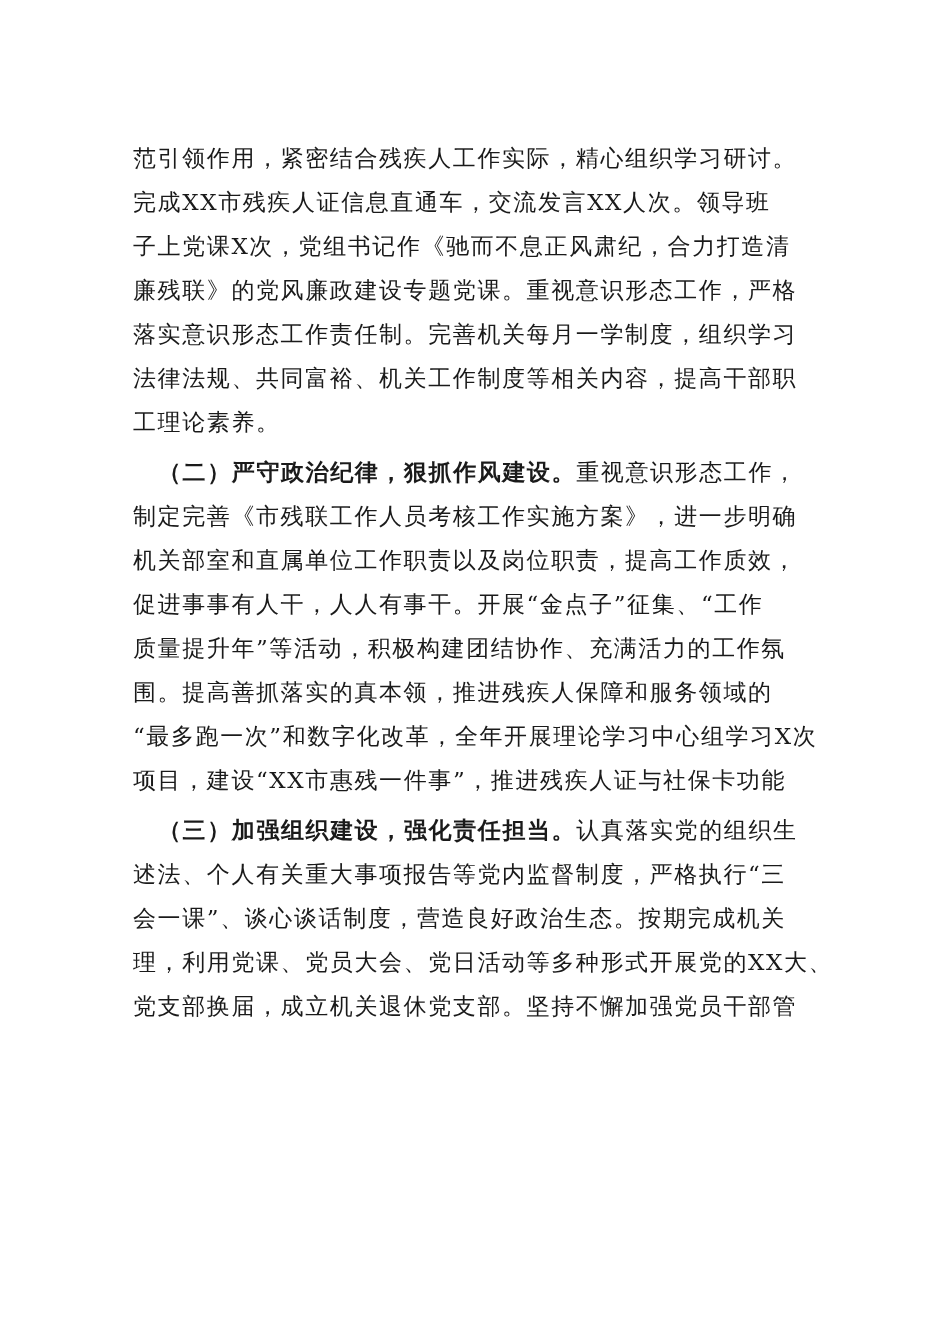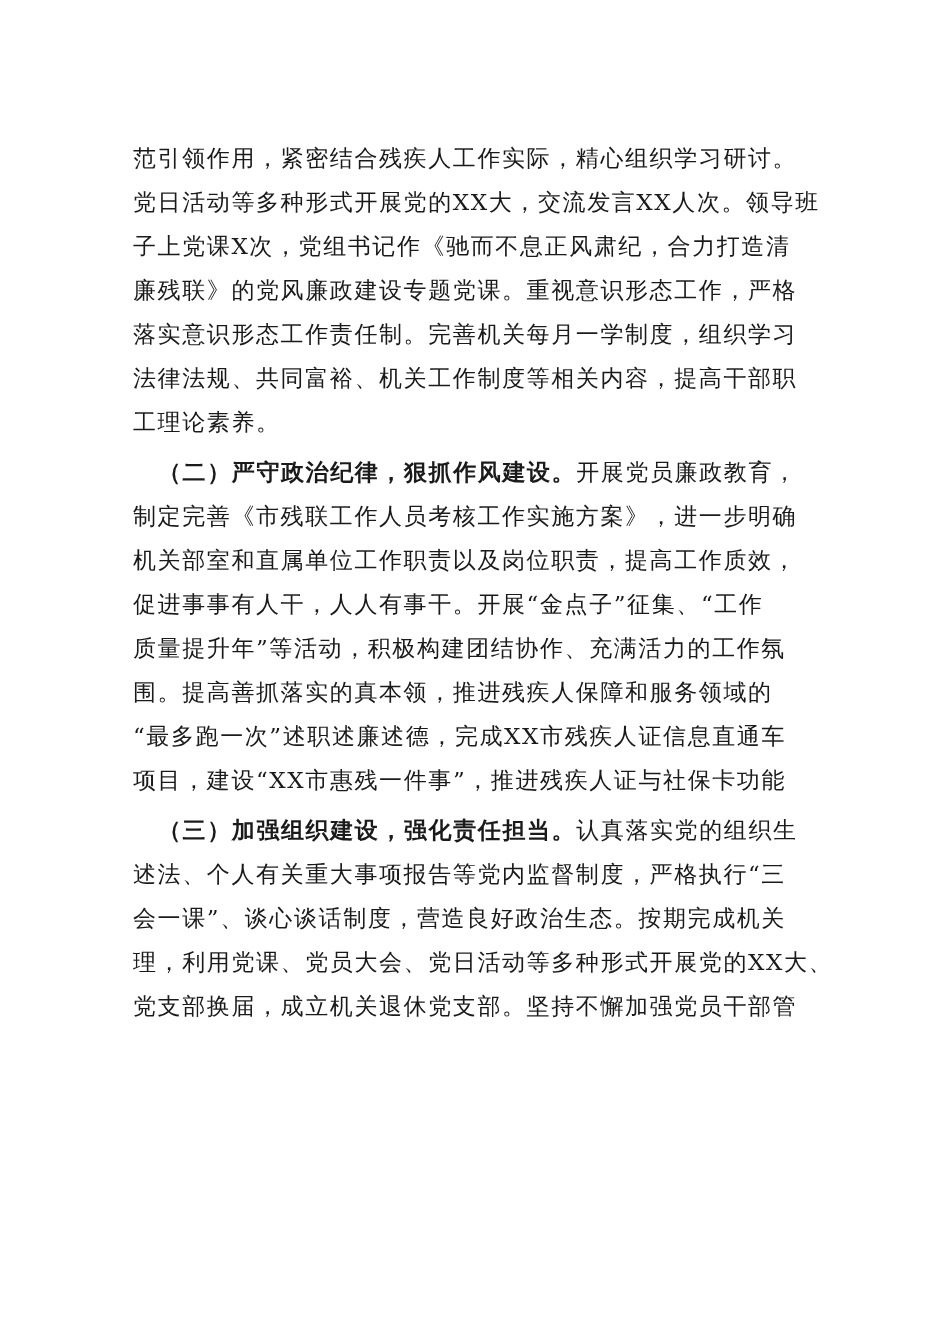--- a/index.html
+++ b/index.html
@@ -49,38 +49,38 @@
     }
   </style>
 </head>
 <body>
 
 <div class="page">
   <div class="body-text">
 
     <div>
       <span class="line">范引领作用，紧密结合残疾人工作实际，精心组织学习研讨。</span>
-      <span class="line">党日活动等多种形式开展党的XX大，交流发言XX人次。领导班</span>
+      <span class="line">完成XX市残疾人证信息直通车，交流发言XX人次。领导班</span>
       <span class="line">子上党课X次，党组书记作《驰而不息正风肃纪，合力打造清</span>
       <span class="line">廉残联》的党风廉政建设专题党课。重视意识形态工作，严格</span>
       <span class="line">落实意识形态工作责任制。完善机关每月一学制度，组织学习</span>
       <span class="line">法律法规、共同富裕、机关工作制度等相关内容，提高干部职</span>
       <span class="line">工理论素养。</span>
     </div>
 
     <div class="para-gap"></div>
 
     <div>
-      <span class="line indent"><span class="heading">（二）严守政治纪律，狠抓作风建设。</span><span>开展党员廉政教育，</span></span>
+      <span class="line indent"><span class="heading">（二）严守政治纪律，狠抓作风建设。</span><span>重视意识形态工作，</span></span>
       <span class="line">制定完善《市残联工作人员考核工作实施方案》，进一步明确</span>
       <span class="line">机关部室和直属单位工作职责以及岗位职责，提高工作质效，</span>
       <span class="line">促进事事有人干，人人有事干。开展“金点子”征集、“工作</span>
       <span class="line">质量提升年”等活动，积极构建团结协作、充满活力的工作氛</span>
       <span class="line">围。提高善抓落实的真本领，推进残疾人保障和服务领域的</span>
-      <span class="line">“最多跑一次”述职述廉述德，完成XX市残疾人证信息直通车</span>
+      <span class="line">“最多跑一次”和数字化改革，全年开展理论学习中心组学习X次</span>
       <span class="line">项目，建设“XX市惠残一件事”，推进残疾人证与社保卡功能</span>
     </div>
 
     <div class="para-gap"></div>
 
     <div>
       <span class="line indent"><span class="heading">（三）加强组织建设，强化责任担当。</span><span>认真落实党的组织生</span></span>
       <span class="line">述法、个人有关重大事项报告等党内监督制度，严格执行“三</span>
       <span class="line">会一课”、谈心谈话制度，营造良好政治生态。按期完成机关</span>
       <span class="line">理，利用党课、党员大会、党日活动等多种形式开展党的XX大、</span>

